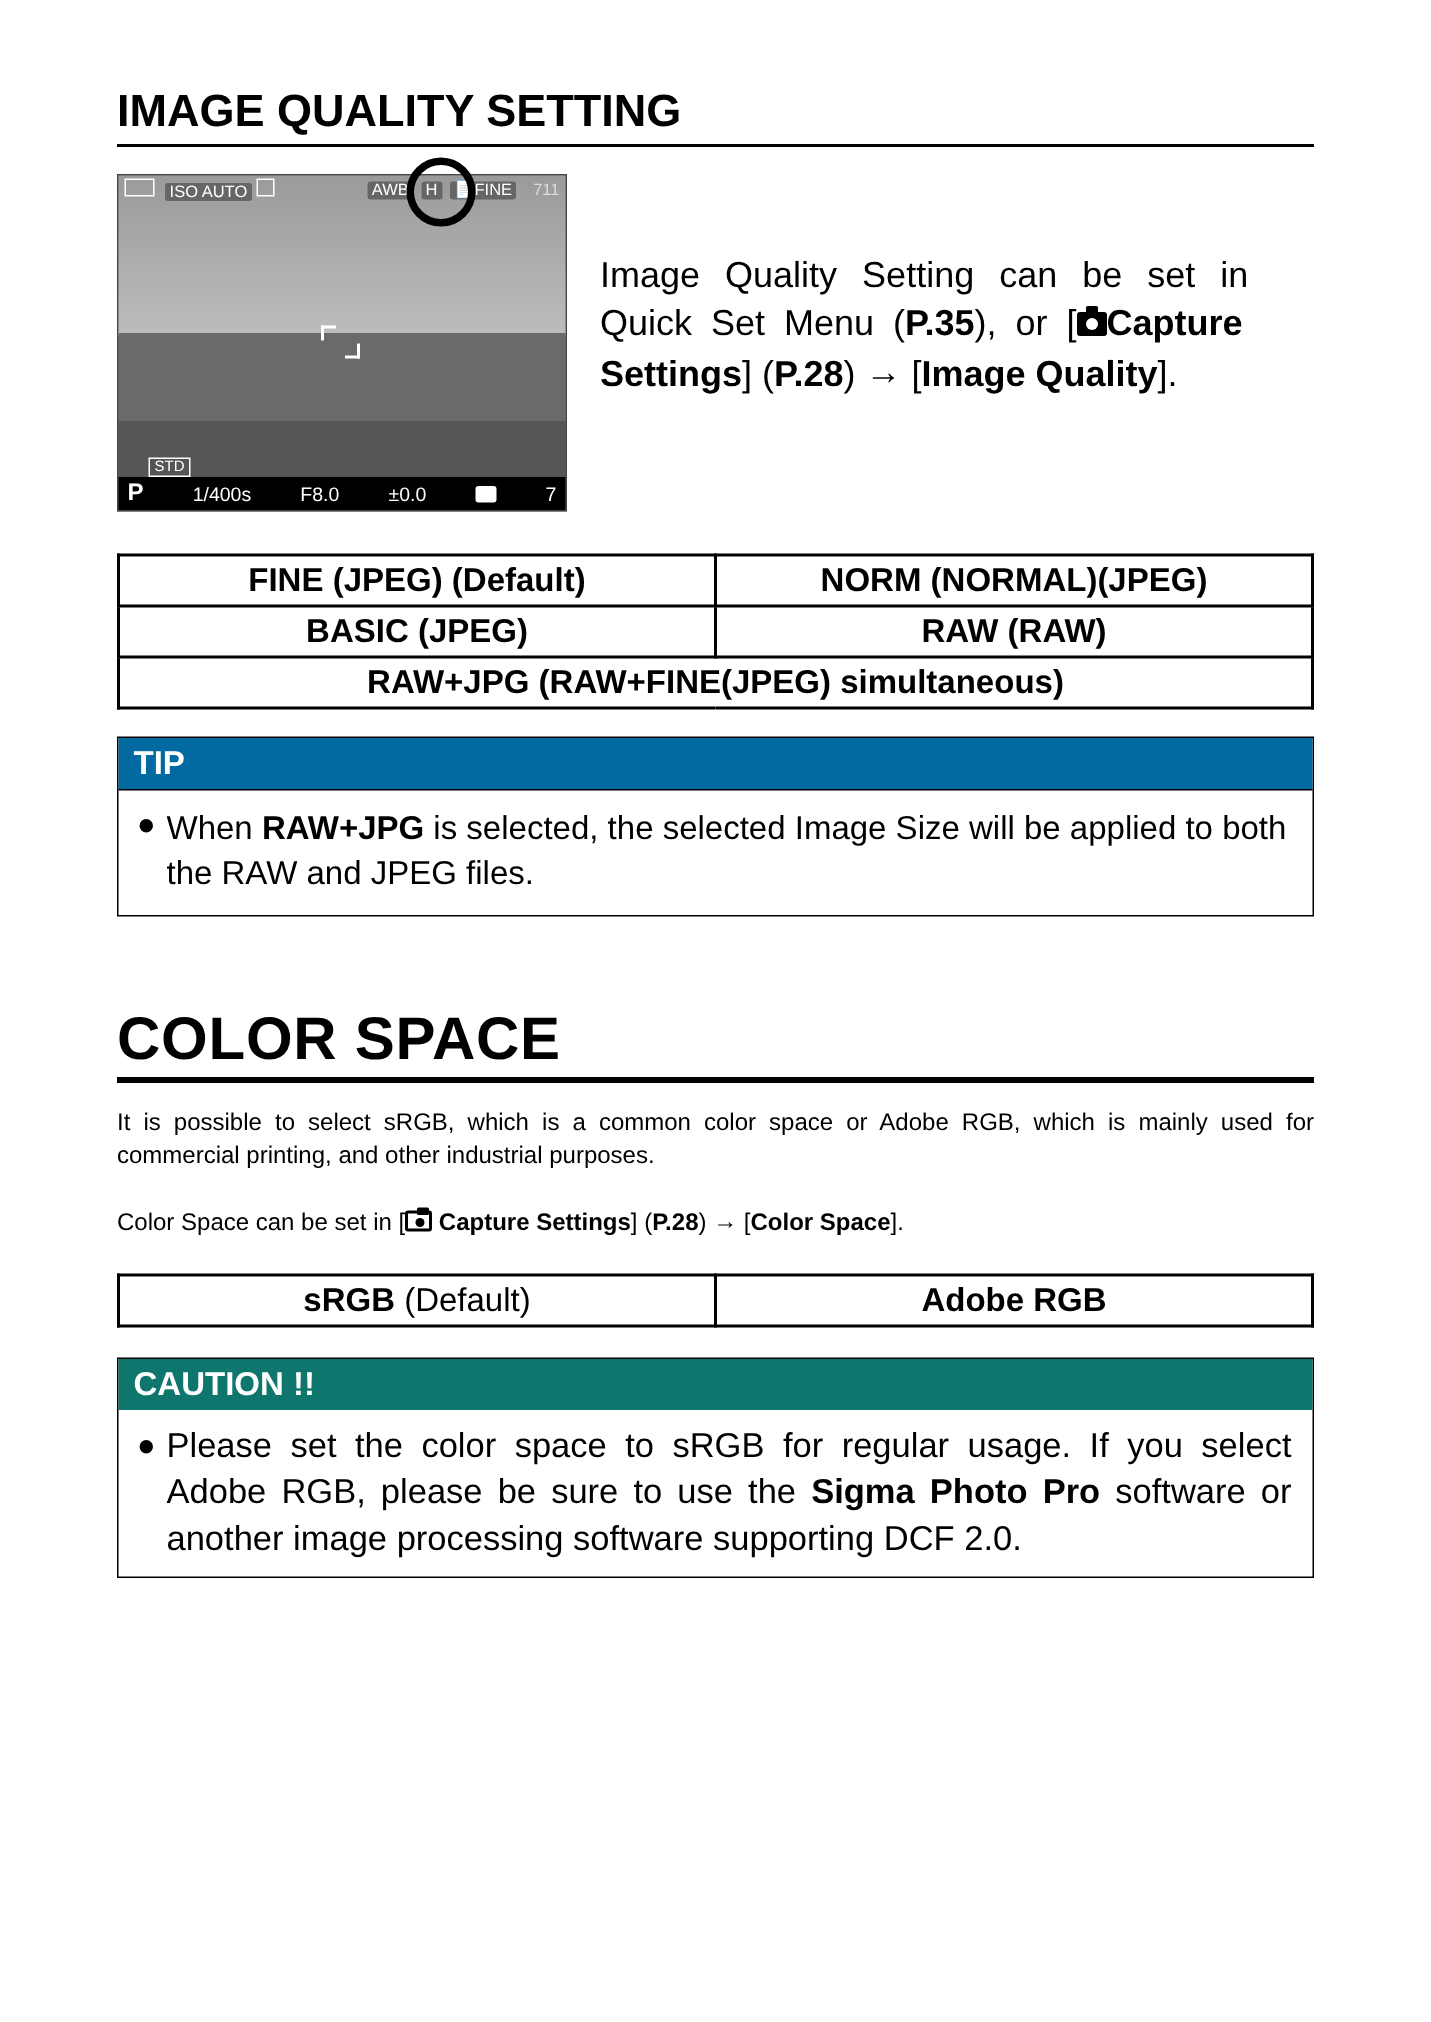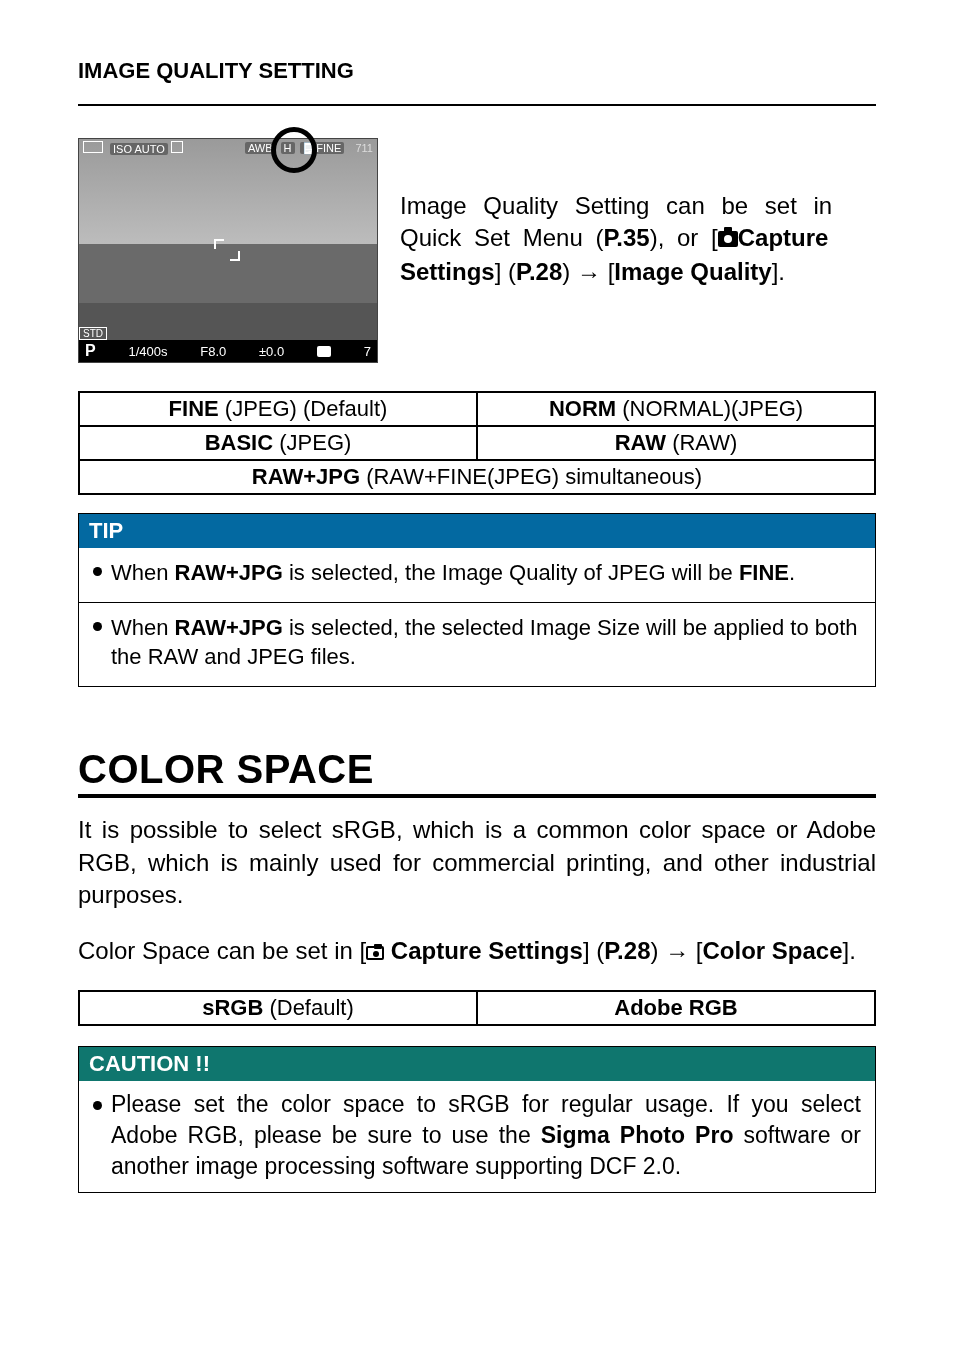--- a/index.html
+++ b/index.html
@@ -1,69 +1,69 @@
 <!DOCTYPE html>
 <html><head>
 <meta charset="utf-8">
 <style>
   * { box-sizing: border-box; margin: 0; padding: 0; }
   html, body { width: 954px; background: #fff; font-family: Arial, Helvetica, sans-serif; color: #000; }
   .page { padding: 58px 78px 40px 78px; }
 
   
-  .h2 { font-size: 22px; font-weight: bold; border-bottom: 2px solid #000; padding-bottom: 20px; margin-bottom: 32px; }
+  .h2 { font-size: 30px; font-weight: bold; border-bottom: 2px solid #000; padding-bottom: 4px; margin-bottom: 18px; }
 
   
   .row-img { display: flex; gap: 22px; margin-bottom: 28px; }
   .cam-shot { width: 300px; height: 225px; background: #7d7d7d; position: relative; border: 1px solid #444; }
   .cam-shot .hills { position: absolute; bottom: 0; left: 0; right: 0; height: 118px;
     background: linear-gradient(#6a6a6a 0 50%, #555 50% 100%); }
   .cam-shot .sky { position: absolute; top: 0; left: 0; right: 0; height: 107px;
     background: linear-gradient(#9a9a9a, #bdbdbd); }
   .cam-shot .topbar { position: absolute; top: 0; left: 0; right: 0; display: flex; align-items: center; justify-content: space-between; padding: 2px 4px; font-size: 11px; color: #fff; }
   .boxicon { display: inline-block; width: 20px; height: 12px; border: 1px solid #fff; margin-right: 2px; }
   .pill { background: #222; color: #fff; padding: 0 3px; border-radius: 2px; margin-left: 2px; }
   .pill.grey { background: #666; }
   .cam-shot .circle { position: absolute; top: -12px; left: 192px; width: 46px; height: 46px; border: 5px solid #000; border-radius: 50%; background: rgba(255,255,255,0); }
   .cam-shot .focus { position: absolute; top: 100px; left: 135px; width: 26px; height: 22px; }
   .focus::before, .focus::after { content:""; position:absolute; width:8px; height:8px; border:2px solid #fff; }
   .focus::before { top:0; left:0; border-right:none; border-bottom:none; }
   .focus::after  { bottom:0; right:0; border-left:none; border-top:none; }
-  .cam-shot .std { position:absolute; left:0; bottom:22px; font-size:10px; color:#fff; border:1px solid #fff; padding:0 3px;}
+  .cam-shot .std { position:absolute; left:20px; bottom:22px; font-size:10px; color:#fff; border:1px solid #fff; padding:0 3px;}
   .cam-shot .bottombar { position:absolute; bottom:0; left:0; right:0; background:#000; color:#fff; display:flex; justify-content:space-between; align-items:center; font-size:13px; padding:2px 6px; }
   .cam-shot .bottombar .p { font-weight:bold; font-size:16px; }
   .cam-shot .bottombar .camico { width:14px; height:11px; background:#fff; border-radius:2px; display:inline-block;}
 
   .side-para { flex: 1; font-size: 24px; line-height: 1.35; text-align: justify; padding-top: 52px; }
   .side-para .line { display:block; }
   .camera-icon { display:inline-block; width:20px; height:16px; background:#000; border-radius:2px; position:relative; vertical-align:-1px;}
   .camera-icon::before { content:""; position:absolute; top:-4px; left:6px; width:8px; height:5px; background:#000; border-radius:1px;}
   .camera-icon::after { content:""; position:absolute; top:4px; left:6px; width:8px; height:8px; background:#fff; border-radius:50%;}
   .camera-icon.outline { background:#fff; border:2px solid #000; width:18px; height:14px;}
   .camera-icon.outline::before { background:#000; }
   .camera-icon.outline::after { background:#000; top:3px; left:5px; width:6px; height:6px;}
   .arrow { font-weight:bold; display:inline-block; vertical-align:1px; }
 
   
-  table.grid { width: 100%; border-collapse: collapse; margin-bottom: 18px; }
+  table.grid { width: 100%; border-collapse: collapse; margin-bottom: 18px; font-weight: bold; }
   table.grid td { border: 2px solid #000; text-align: center; font-size: 22px; padding: 3px 6px; }
   table.grid td.half { width: 50%; }
 
   
   .tipbox { border: 1px solid #000; margin-bottom: 60px; }
   .tipbox .tiphead { background: #0369a1; color: #fff; font-weight: bold; font-size: 22px; padding: 4px 10px; }
   .tipbox ul { list-style: none; padding: 6px 14px 10px 14px; }
   .tipbox li { font-size: 22px; line-height: 1.35; padding: 4px 0 4px 18px; position: relative; }
   .tipbox li::before { content: ""; position: absolute; left: 0; top: 13px; width: 9px; height: 9px; background: #000; border-radius: 50%; }
   .tipbox .divider { border-top: 1px solid #000; margin: 0; }
 
   
   .h1 { font-size: 40px; font-weight: bold; border-bottom: 4px solid #000; padding-bottom: 2px; margin-bottom: 16px; letter-spacing: 0.5px;}
 
-  .body-para { font-size: 24px; line-height: 1.36; text-align: justify; margin-bottom: 22px; }
+  .body-para { font-size: 16px; line-height: 1.36; text-align: justify; margin-bottom: 22px; }
 
   table.grid2 { width: 100%; border-collapse: collapse; margin-bottom: 20px; }
   table.grid2 td { border: 2px solid #000; text-align: center; font-size: 22px; padding: 3px 6px; width: 50%; }
 
   .cautionbox { border: 1px solid #000; }
   .cautionbox .chead { background: #0f766e; color: #fff; font-weight: bold; font-size: 22px; padding: 4px 10px; }
   .cautionbox ul { list-style: none; padding: 8px 14px 10px 14px; }
   .cautionbox li { font-size: 23px; line-height: 1.36; padding-left: 18px; position: relative; text-align: justify;}
   .cautionbox li::before { content: ""; position: absolute; left: 0; top: 12px; width: 9px; height: 9px; background: #000; border-radius: 50%; }
 
@@ -128,25 +128,20 @@
       <td><b>RAW</b><span>   (RAW)</span></td>
     </tr>
     <tr>
       <td colspan="2"><b>RAW+JPG</b><span>   (RAW+FINE(JPEG) simultaneous)</span></td>
     </tr>
   </tbody>
     </table>
 
   <div class="tipbox">
     <div class="tiphead">TIP</div>
-    <ul>
-      <li>
-        <span>When </span><b>RAW+JPG</b><span> is selected, the Image Quality of JPEG will be </span><b>FINE</b><span>.</span>
-      </li>
-    </ul>
     <div class="divider"></div>
     <ul>
       <li>
         <span>When </span><b>RAW+JPG</b><span> is selected, the selected Image Size will be applied to both the RAW and JPEG files.</span>
       </li>
     </ul>
   </div>
 
   <div class="h1">COLOR SPACE</div>
 

